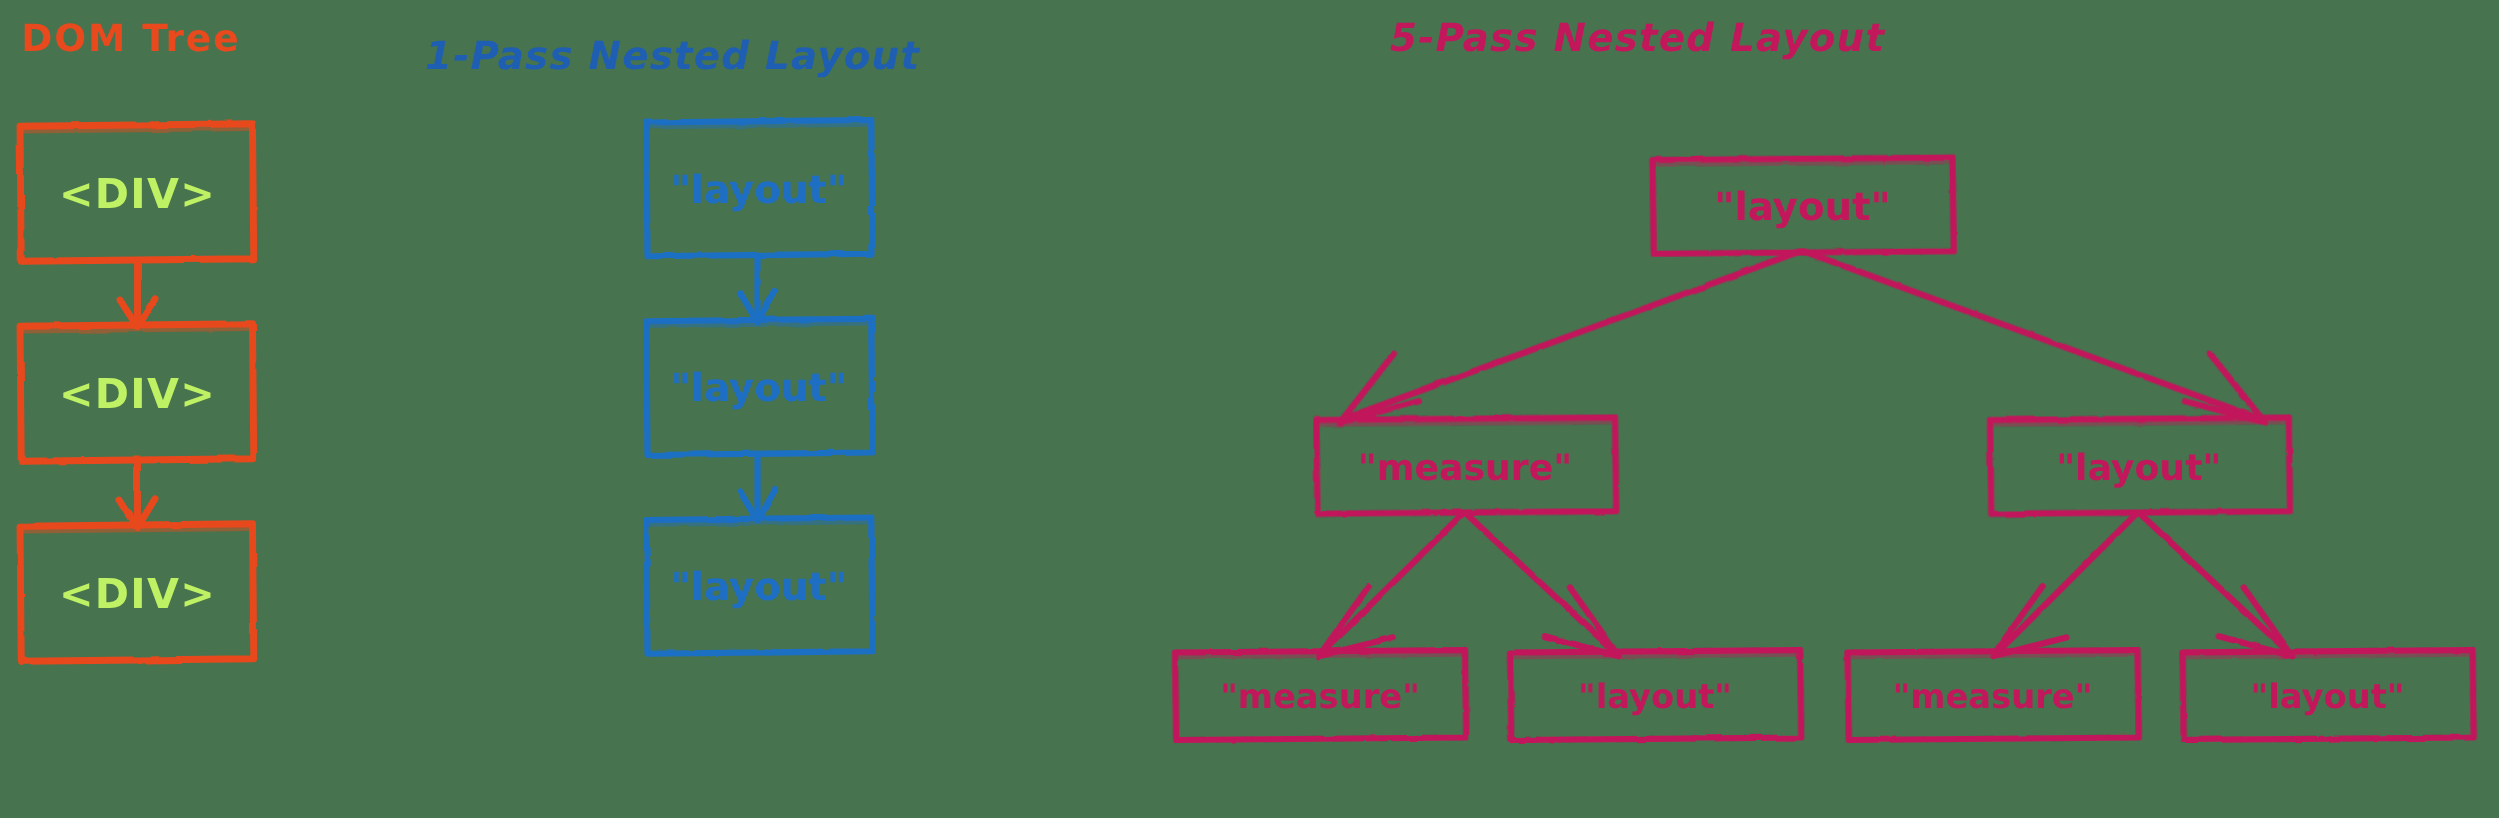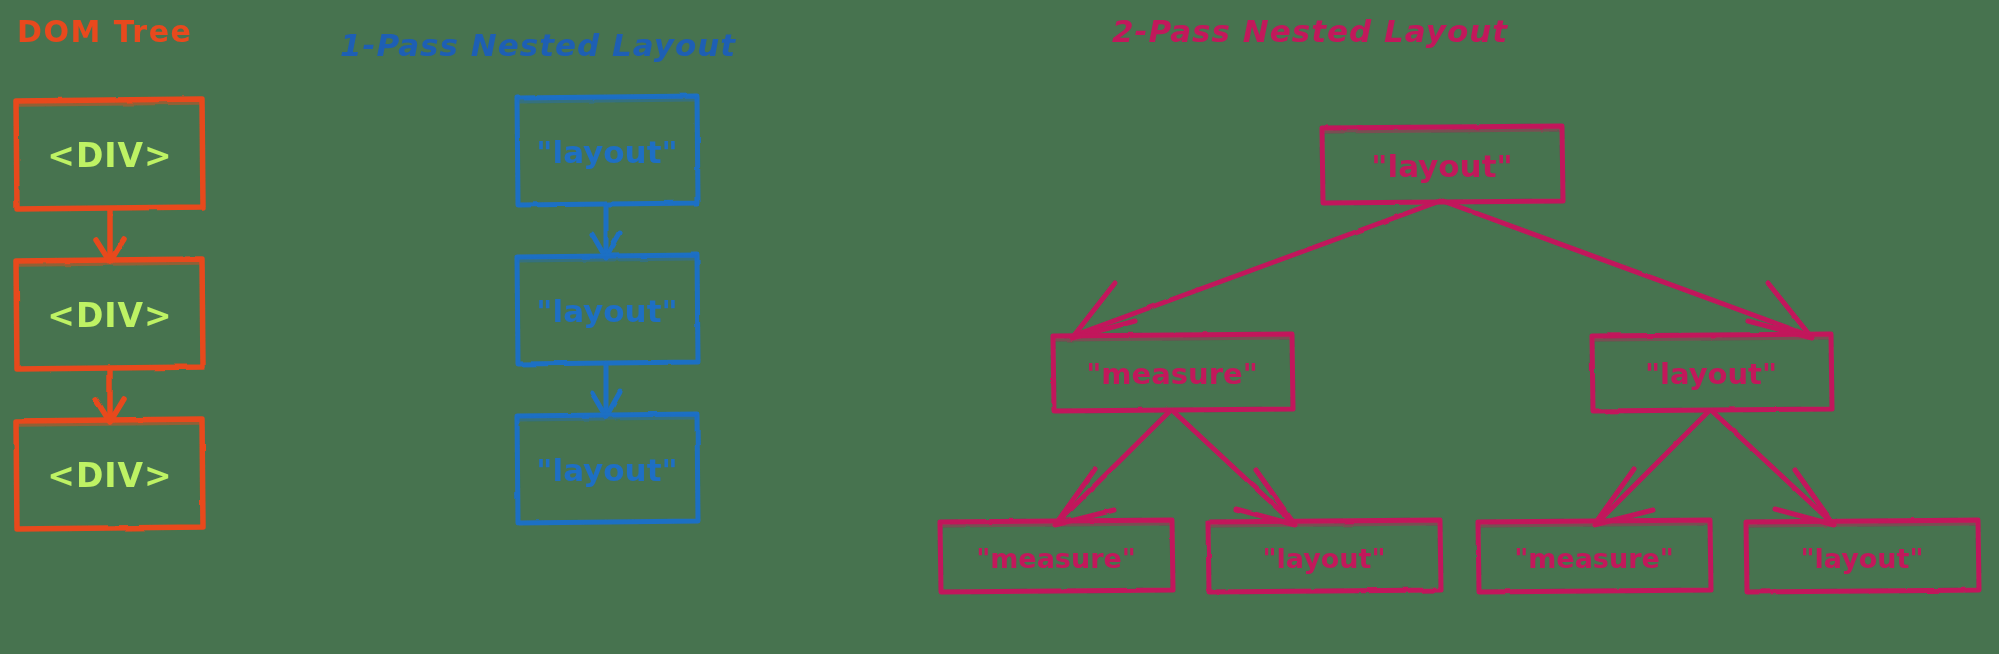--- a/index.html
+++ b/index.html
@@ -77,21 +77,21 @@
   .sz-mid { font-size: 29px; }
   .sz-sm  { font-size: 27px; }
 </style>
 </head>
 <body style="background: rgb(71, 115, 79);">
 
 <div id="canvas" style="width: 1999px; height: 654px; background: rgb(71, 115, 79);">
 
   <div class="title" id="title-dom">DOM Tree</div>
   <div class="title" id="title-onepass">1-Pass Nested Layout</div>
-  <div class="title" id="title-twopass">2-Pass Nested Layout</div>
+  <div class="title" id="title-twopass">5-Pass Nested Layout</div>
 
   <svg class="layer" viewBox="0 0 1999 654">
     <defs>
       <filter id="rough" x="-6%" y="-6%" width="112%" height="112%">
         <feTurbulence type="fractalNoise" baseFrequency="0.035" numOctaves="3" seed="7" result="n"></feTurbulence>
         <feDisplacementMap in="SourceGraphic" in2="n" scale="2.4" xChannelSelector="R" yChannelSelector="G"></feDisplacementMap>
       </filter>
       <filter id="rough2" x="-6%" y="-6%" width="112%" height="112%">
         <feTurbulence type="fractalNoise" baseFrequency="0.05" numOctaves="3" seed="19" result="n2"></feTurbulence>
         <feDisplacementMap in="SourceGraphic" in2="n2" scale="2.0" xChannelSelector="R" yChannelSelector="G"></feDisplacementMap>

